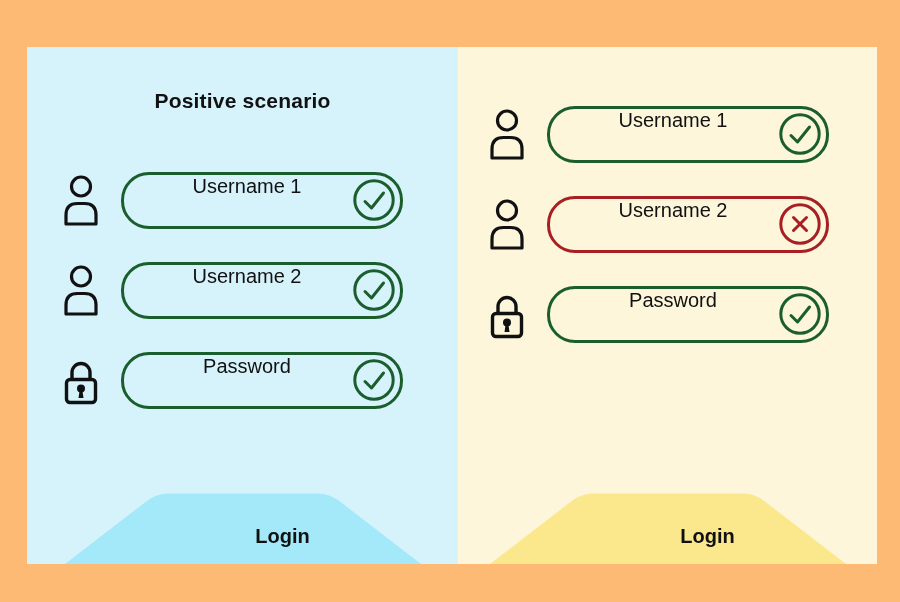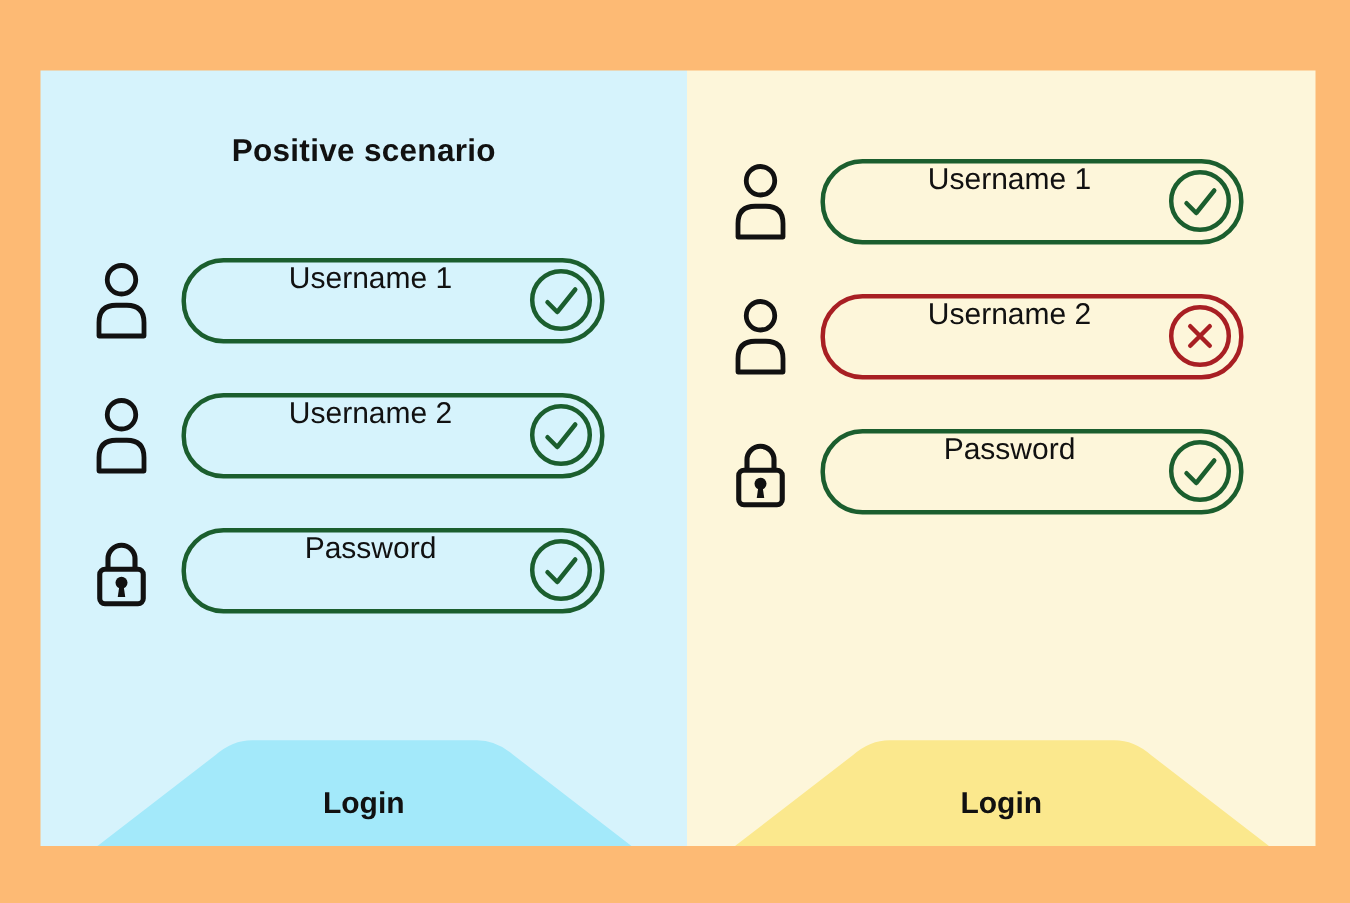--- a/index.html
+++ b/index.html
@@ -85,20 +85,21 @@
   .panel-negative .login svg path{fill:var(--negative-button);}
   .login-label{
     position:absolute;
     bottom:16px;left:0;
     width:100%;
     text-align:center;
     font-size:20px;
     line-height:24px;
     font-weight:bold;
     color:var(--text);
+    padding-left:40px;
   }
 </style>
 </head>
 <body>
 
 <svg width="0" height="0" style="position:absolute" aria-hidden="true">
   <defs>
     <g id="def-user">
       <circle cx="22" cy="13.5" r="9.5" fill="none" stroke="currentColor" stroke-width="3.2"></circle>
       <path d="M7 51 V42 Q7 30.5 18.5 30.5 H25.5 Q37 30.5 37 42 V51 Z" fill="none" stroke="currentColor" stroke-width="3.2" stroke-linejoin="round"></path>

